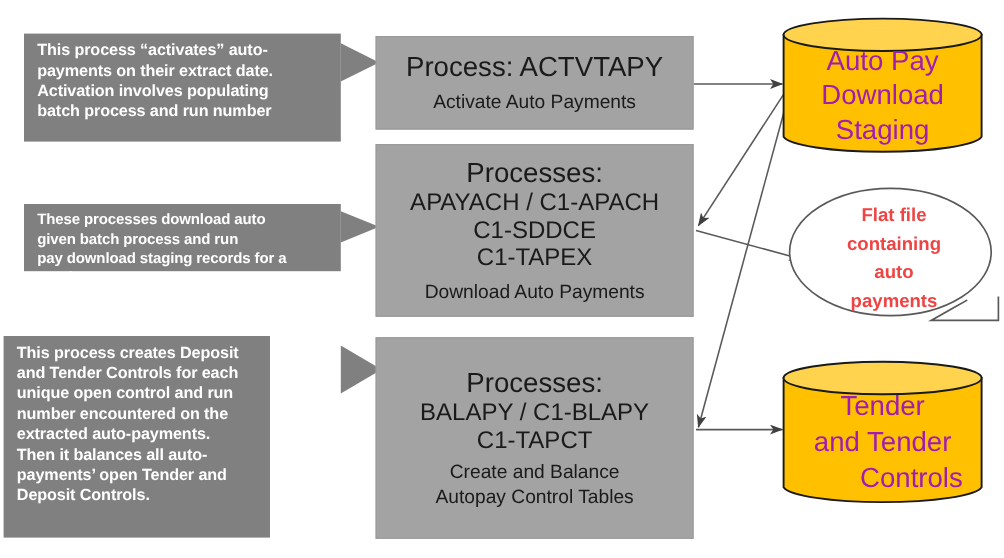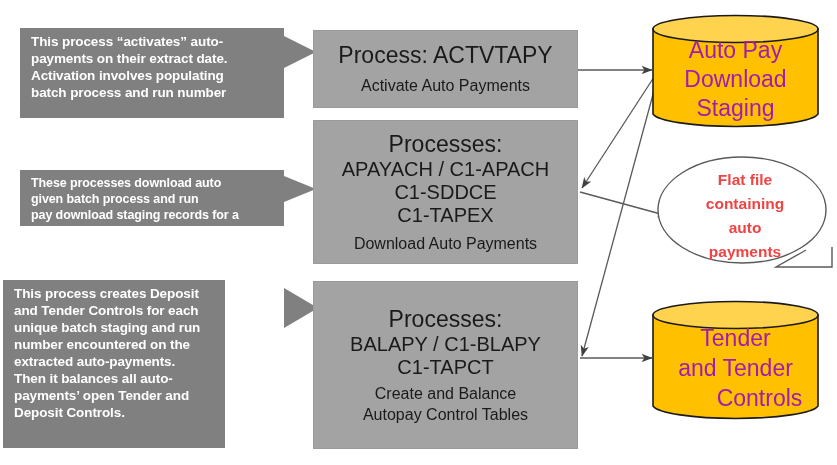--- a/index.html
+++ b/index.html
@@ -145,21 +145,21 @@
     <div>These processes download   auto</div>
     <div>given batch process and run</div>
     <div>pay download staging records for a</div>
     <div>number</div>
   </div>
   <div class="callout-tail" style="left:284px; top:176px; border-width:13px 0 13px 32px; border-color:transparent transparent transparent #808080;"></div>
 
   <div class="callout" style="left:3px; top:280px; width:222px; height:168px;">
     <div>This process creates Deposit</div>
     <div>and Tender Controls for each</div>
-    <div>unique batch staging and run</div>
+    <div>unique open control and run</div>
     <div>number encountered on the</div>
     <div>extracted auto-payments.</div>
     <div>Then it balances all auto-</div>
     <div>payments’ open Tender and</div>
     <div>Deposit Controls.</div>
   </div>
   <div class="callout-tail" style="left:284px; top:288px; border-width:20px 0 20px 34px; border-color:transparent transparent transparent #808080;"></div>
 
   <div class="procbox" style="left:313px; top:30px; width:265px; height:78px;">
     <div class="proc-title">Process: ACTVTAPY</div>

